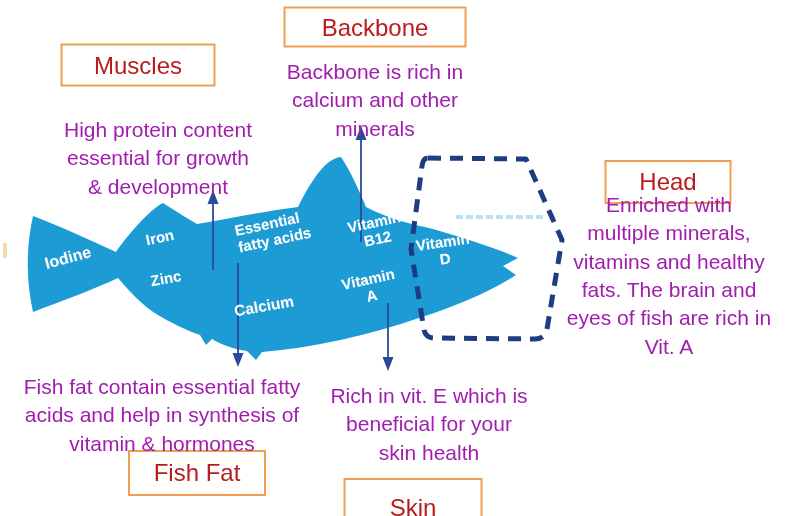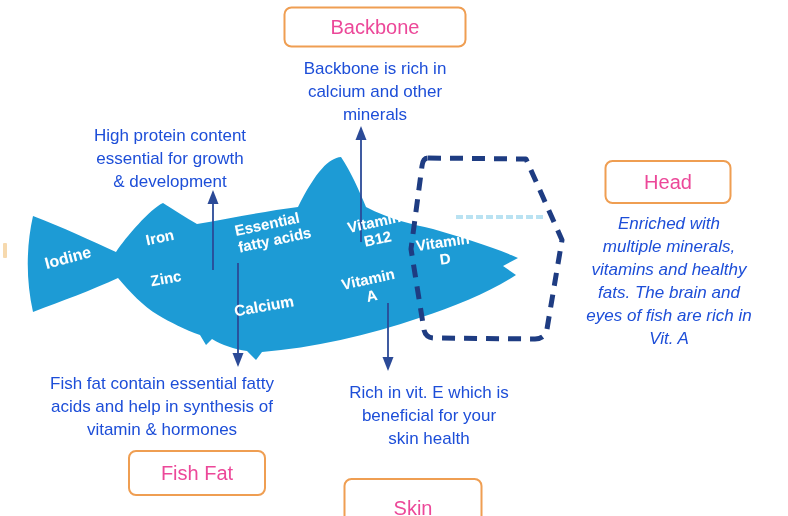--- a/index.html
+++ b/index.html
@@ -3,44 +3,44 @@
 <meta charset="utf-8">
 <style>
   html,body{margin:0;padding:0;background:#ffffff;}
   .stage{
     position:relative;width:788px;height:516px;overflow:hidden;
     font-family:"Liberation Sans",sans-serif;background:#ffffff;
   }
   .stage svg{position:absolute;left:0;top:0;}
   .title-box{
     position:absolute;display:flex;align-items:center;justify-content:center;
-    background:#ffffff;border:2.5px solid #ef9e52;border-radius:8px;
-    color:#ec4899;font-size:20px;transform:translate(-50%,-50%);
+    background:#ffffff;border:2.5px solid #ef9e52;border-radius:0;
+    color:#b91c1c;font-size:24px;transform:translate(-50%,-50%);
     box-sizing:border-box;white-space:pre;
   }
   .desc{
     position:absolute;transform:translateX(-50%);
-    color:#1d4ed8;font-size:17px;line-height:1.35;
+    color:#a21caf;font-size:21px;line-height:1.35;
     text-align:center;white-space:pre;
   }
   .fish-label{
     position:absolute;color:#ffffff;font-weight:bold;
     text-align:center;white-space:pre;line-height:1.12;
     text-shadow:0 0 1px rgba(255,255,255,.25);
   }
   
   .tb-backbone{left:375px;top:27px;width:183px;height:41px;}
   .tb-muscles {left:138px;top:65px;width:155px;height:43px;}
   .tb-head    {left:668px;top:182px;width:127px;height:44px;}
   .tb-fishfat {left:169px;top:473px;width:138px;height:46px;margin-left:28px;}
   .tb-skin    {left:413px;top:508px;width:139px;height:60px;}
   
   .ds-backbone{left:375px;top:58px;}
-  .ds-muscles {left:158px;top:125px;margin-left:12px;}
-  .ds-head    {left:669px;top:213px;font-style:italic;}
+  .ds-muscles {left:158px;top:116px;}
+  .ds-head    {left:669px;top:191px;}
   .ds-fishfat {left:162px;top:373px;}
   .ds-skin    {left:391px;top:382px;margin-left:38px;}
   
   .fl-iodine {left:68px; top:258px;font-size:16px;transform:translate(-50%,-50%) rotate(-15deg);}
   .fl-iron   {left:160px;top:238px;font-size:15px;transform:translate(-50%,-50%) rotate(-12deg);}
   .fl-zinc   {left:166px;top:279px;font-size:15px;transform:translate(-50%,-50%) rotate(-10deg);}
   .fl-efa    {left:273px;top:232px;font-size:15px;transform:translate(-50%,-50%) rotate(-12deg);text-align:left;}
   .fl-calcium{left:264px;top:306px;font-size:15.5px;transform:translate(-50%,-50%) rotate(-10deg);}
   .fl-b12    {left:376px;top:231px;font-size:15px;transform:translate(-50%,-50%) rotate(-12deg);}
   .fl-vita   {left:370px;top:288px;font-size:15px;transform:translate(-50%,-50%) rotate(-12deg);}
@@ -98,20 +98,21 @@
       <polygon points="238,367 232.5,353 243.5,353" fill="#2b4a97"></polygon>
     </g>
 
     <g>
       <line x1="388" y1="303" x2="388" y2="359" stroke="#2b4a97" stroke-width="1.8"></line>
       <polygon points="388,371 382.5,357 393.5,357" fill="#2b4a97"></polygon>
     </g>
   </svg>
 
   <div class="title-box tb-backbone">Backbone</div>
+  <div class="title-box tb-muscles">Muscles</div>
   <div class="title-box tb-head">Head</div>
   <div class="title-box tb-fishfat">Fish Fat</div>
   <div class="title-box tb-skin">Skin</div>
 
   <div class="desc ds-backbone">Backbone is rich in
 calcium and other
 minerals</div>
   <div class="desc ds-muscles">High protein content
 essential for growth
 &amp; development</div>

